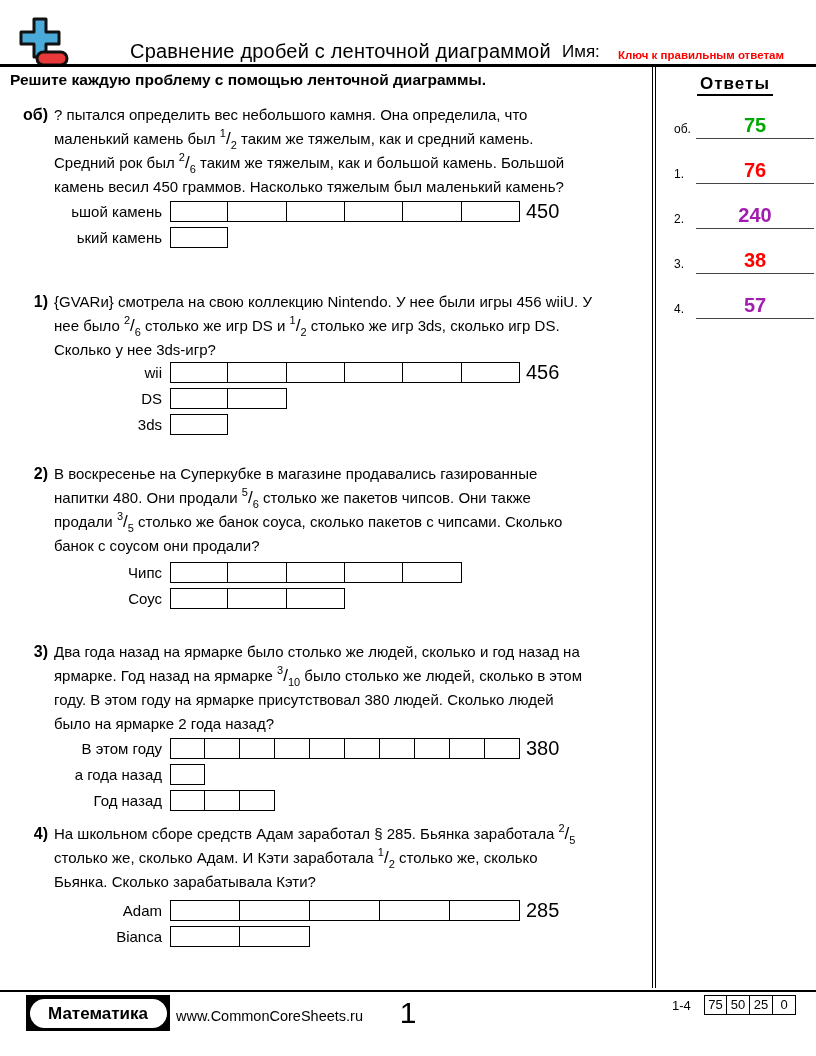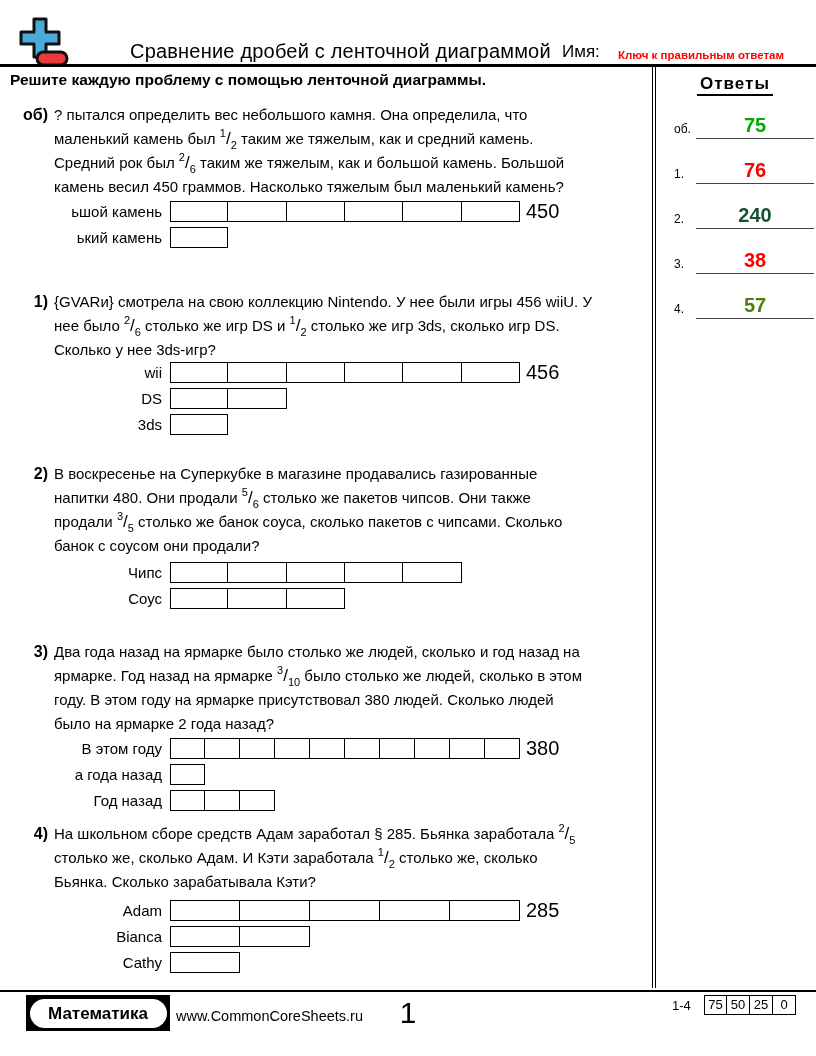--- a/index.html
+++ b/index.html
@@ -87,33 +87,33 @@
   </div>
   <div class="ans-row" style="top:156px">
     <span class="ans-label">1.</span>
     <div class="ans-line">
       <span class="ans-value" style="color: rgb(255, 0, 0);">76</span>
     </div>
   </div>
   <div class="ans-row" style="top:201px">
     <span class="ans-label">2.</span>
     <div class="ans-line">
-      <span class="ans-value" style="color: #14532d;">240</span>
+      <span class="ans-value" style="color: #a21caf;">240</span>
     </div>
   </div>
   <div class="ans-row" style="top:246px">
     <span class="ans-label">3.</span>
     <div class="ans-line">
       <span class="ans-value" style="color: rgb(255, 0, 0);">38</span>
     </div>
   </div>
   <div class="ans-row" style="top:291px">
     <span class="ans-label">4.</span>
     <div class="ans-line">
-      <span class="ans-value" style="color: #4d7c0f;">57</span>
+      <span class="ans-value" style="color: #a21caf;">57</span>
     </div>
   </div>
 
   <div class="problem" style="top:103px">
     <div class="pnum">об)</div>
     <div class="ptext">? пытался определить вес небольшого камня. Она определила, что<br>маленький камень был <span class="frac"><sup>1</sup><span class="fslash">/</span><sub>2</sub></span> таким же тяжелым, как и средний камень.<br>Средний рок был <span class="frac"><sup>2</sup><span class="fslash">/</span><sub>6</sub></span> таким же тяжелым, как и большой камень. Большой<br>камень весил 450 граммов. Насколько тяжелым был маленький камень?</div>
     <div class="pdiagram" style="top:98px">
         <div class="diag-row">
           <span class="diag-label">ьшой камень</span>
           <div class="diag-boxes">
@@ -241,26 +241,20 @@
             <div class="diag-cell" style="width: 70px;"></div>
             <div class="diag-cell" style="width: 70px;"></div>
             <div class="diag-cell" style="width: 70px;"></div>
           </div>
           <span class="diag-value">285</span>
         </div>
         <div class="diag-row">
           <span class="diag-label">Bianca</span>
           <div class="diag-boxes">
             <div class="diag-cell" style="width: 70px;"></div>
-            <div class="diag-cell" style="width: 70px;"></div>
-          </div>
-        </div>
-        <div class="diag-row">
-          <span class="diag-label">Cathy</span>
-          <div class="diag-boxes">
             <div class="diag-cell" style="width: 70px;"></div>
           </div>
         </div>
       </div>
   </div>
 
   <div class="footer-rule"></div>
   <div class="brand-badge">
     <div class="pill"><span>Математика</span></div>
   </div>

